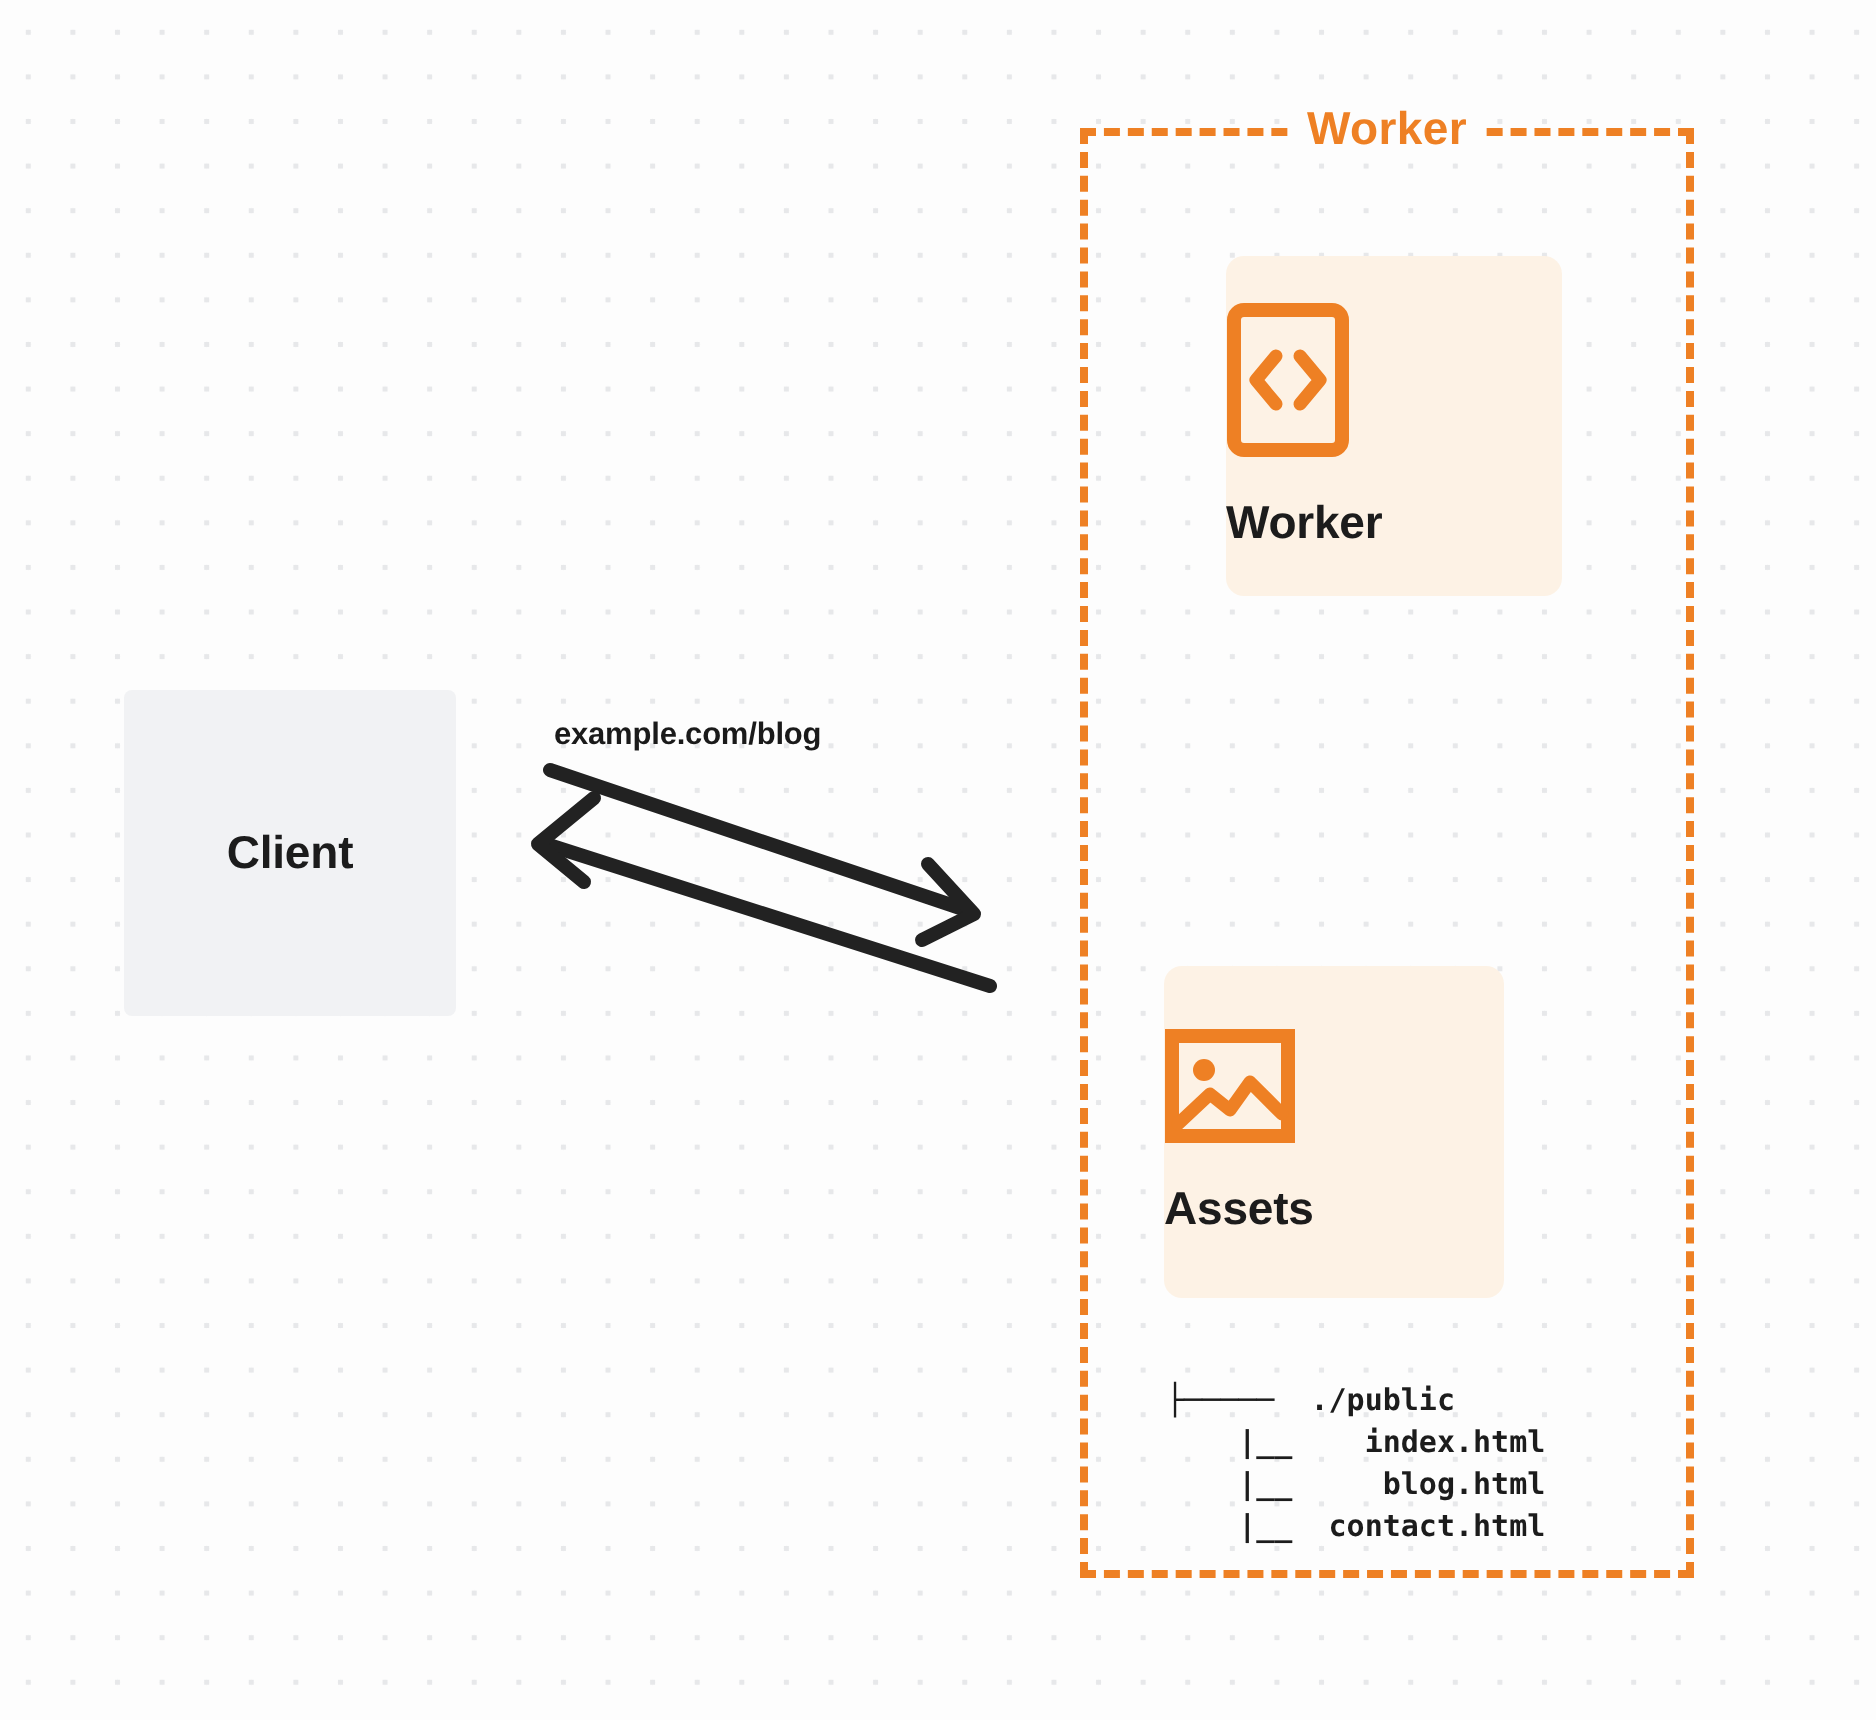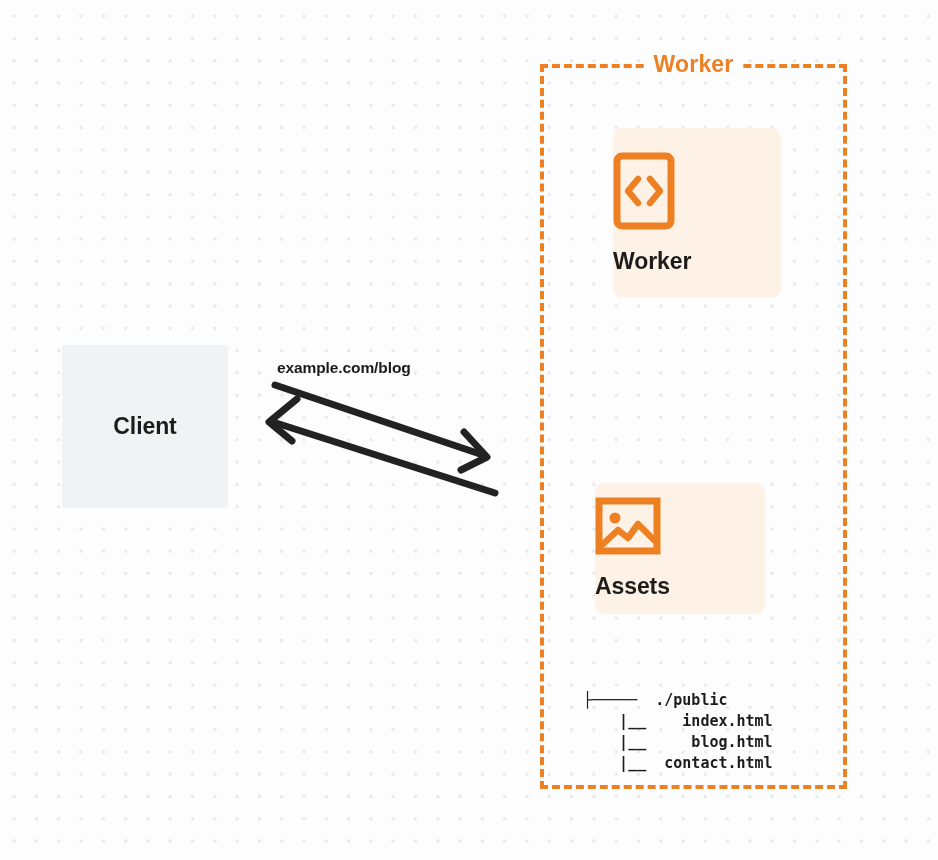--- a/index.html
+++ b/index.html
@@ -51,21 +51,21 @@
   .node-card {
     position: absolute;
     background: #fdf2e5;
     border-radius: 9px;
     display: flex;
     flex-direction: column;
     align-items: flex-start;
     justify-content: center;
   }
   #worker-card { left: 613px; top: 128px; width: 168px; height: 170px; }
-  #assets-card { left: 595px; top: 483px; width: 170px; height: 131px; }
+  #assets-card { left: 582px; top: 483px; width: 170px; height: 166px; }
 
   .node-icon {
     display: block;
     margin-bottom: 14px;
   }
   .node-label {
     font-size: 23px;
     font-weight: 700;
     color: #1c1c1c;
     letter-spacing: -0.1px;

